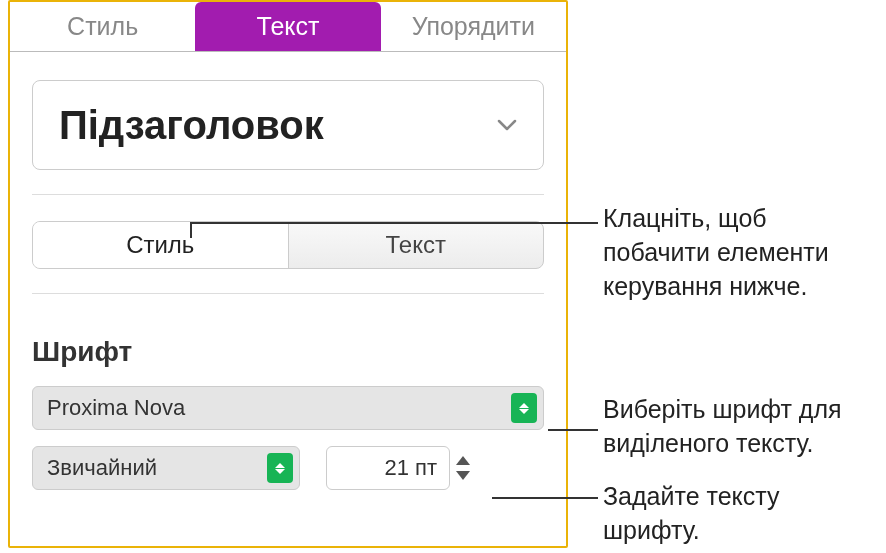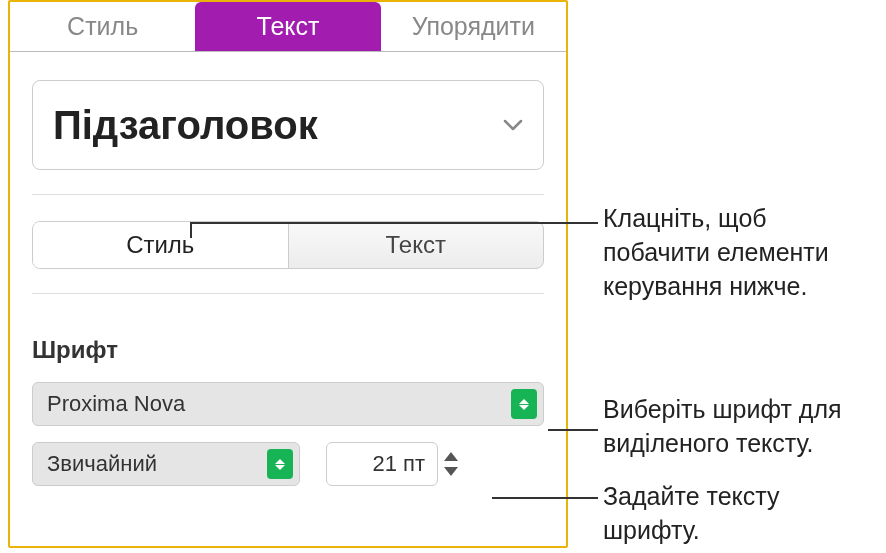--- a/index.html
+++ b/index.html
@@ -45,21 +45,21 @@
       padding: 0 22px;
     }
     .style-dropdown {
       margin-top: 28px;
       border: 1px solid #ccc;
       border-radius: 8px;
       height: 90px;
       display: flex;
       align-items: center;
       justify-content: space-between;
-      padding: 0 20px;
+      padding: 0 26px;
       cursor: pointer;
     }
     .style-dropdown .label {
       font-size: 40px;
       font-weight: 600;
       color: #222;
     }
     .chevron-down {
       width: 20px;
       height: 12px;
@@ -90,21 +90,21 @@
     .seg-item.active {
       background: #fff;
       font-weight: 400;
       color: #222;
     }
     .seg-item + .seg-item {
       border-left: 1px solid #ccc;
     }
     .section-label {
       margin-top: 42px;
-      font-size: 24px;
+      font-size: 28px;
       font-weight: 700;
       color: #333;
     }
     .font-row {
       margin-top: 18px;
     }
     .select {
       border: 1px solid #ccc;
       border-radius: 6px;
       height: 44px;
@@ -148,21 +148,21 @@
     }
     .size-group {
       display: flex;
       align-items: center;
       gap: 6px;
     }
     .size-input {
       border: 1px solid #ccc;
       border-radius: 6px;
       height: 44px;
-      width: 112px;
+      width: 124px;
       display: flex;
       align-items: center;
       justify-content: flex-end;
       padding: 0 12px;
       font-size: 22px;
       color: #333;
       background: #fff;
     }
     .plain-stepper {
       width: 22px;

